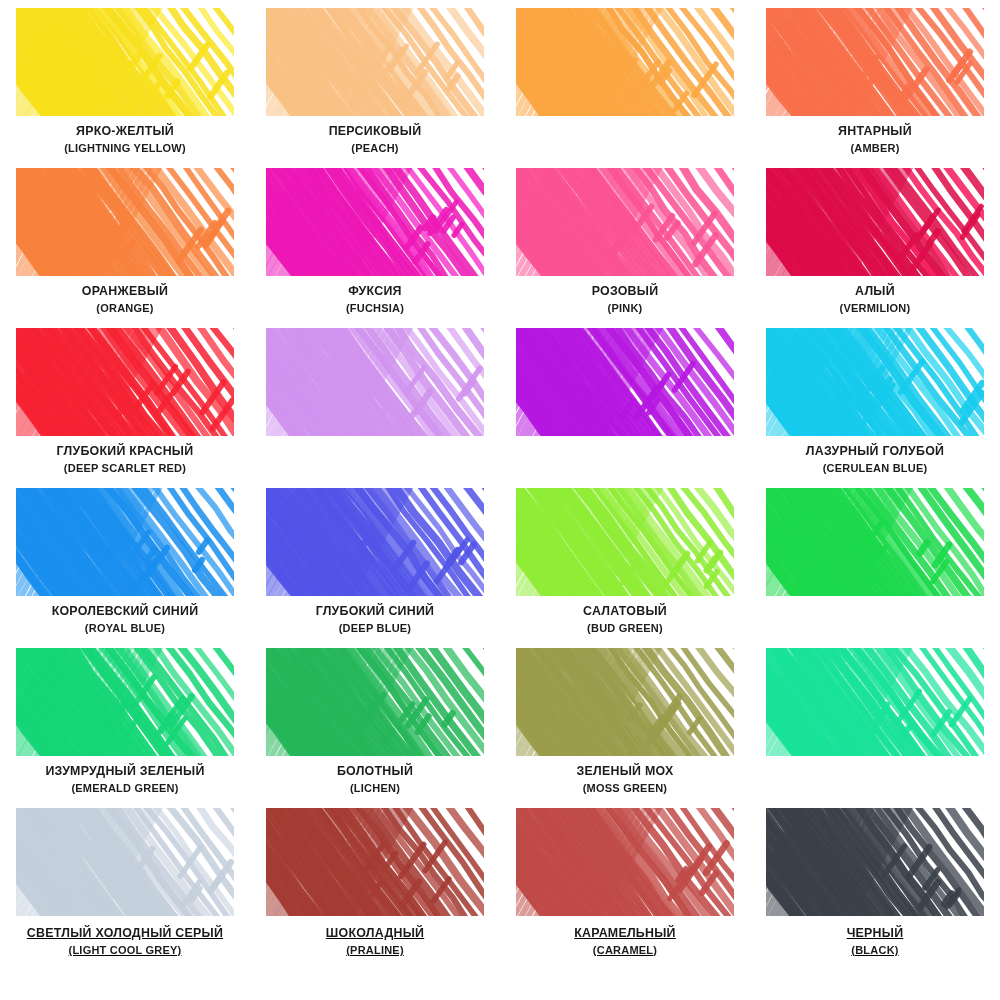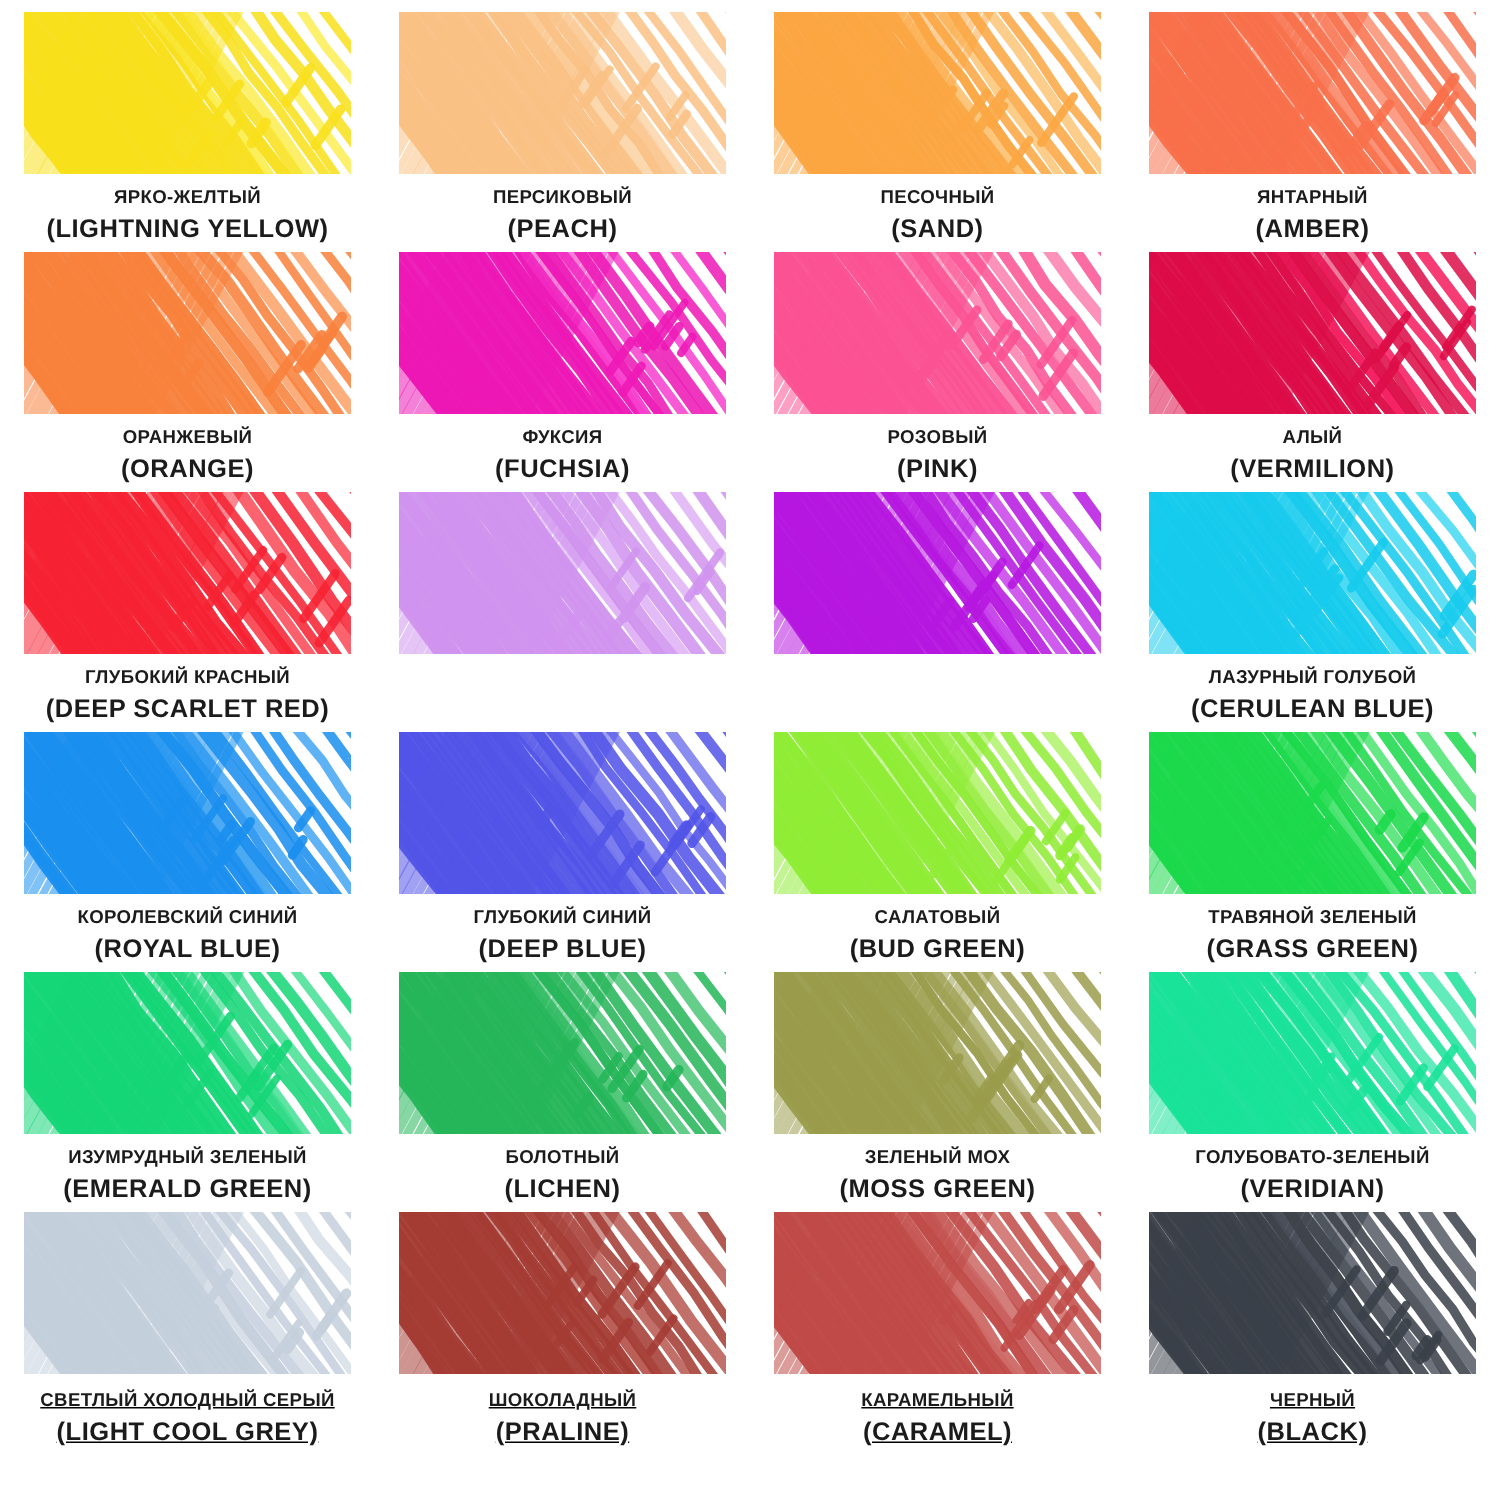--- a/index.html
+++ b/index.html
@@ -57,21 +57,21 @@
   }
   .label-ru {
     font-size: 12.4px;
     font-weight: 700;
     letter-spacing: 0.02em;
     color: #1b1b1b;
     text-transform: uppercase;
     white-space: nowrap;
   }
   .label-en {
-    font-size: 17px;
+    font-size: 11px;
     font-weight: 700;
     letter-spacing: 0.02em;
     color: #1b1b1b;
     text-transform: uppercase;
     white-space: nowrap;
     margin-top: 2px;
   }
   
   .swatch-grid .swatch-cell:nth-child(n+21) .swatch-labels {
     margin-top: 10px;
@@ -311,24 +311,20 @@
               <path d="M136.8 77.4 L152.9 54.4" stroke="#FBA642" stroke-width="6.6" stroke-opacity="0.9"></path>
               <path d="M125.4 77.7 L142.0 53.9" stroke="#FBA642" stroke-width="5.6" stroke-opacity="0.9"></path>
               <path d="M158.9 101.7 L170.4 85.2" stroke="#FBA642" stroke-width="5.1" stroke-opacity="0.9"></path>
               <path d="M178.2 87.2 L199.9 56.3" stroke="#FBA642" stroke-width="5.6" stroke-opacity="0.9"></path>
               <path d="M104.9 72.5 L119.5 51.7" stroke="#FBA642" stroke-width="5.5" stroke-opacity="0.9"></path>
               <path d="M111.9 94.0 L126.2 73.6" stroke="#FBA642" stroke-width="5.5" stroke-opacity="0.9"></path>
               <path d="M144.8 75.1 L153.6 62.5" stroke="#FBA642" stroke-width="5.2" stroke-opacity="0.9"></path>
             </g>
           </svg>
         </div>
-        <div class="swatch-labels">
-          <div class="label-ru">ПЕСОЧНЫЙ</div>
-          <div class="label-en">(SAND)</div>
-        </div>
       </div>
       <div class="swatch-cell">
         <div class="swatch-patch">
           <svg viewBox="0 0 218 108" preserveAspectRatio="none">
             <g stroke-linecap="round" fill="none">
               <path d="M-55.7 -5.9 L-38.7 17.5 L-20.0 40.9 L-4.7 64.3 L12.6 87.7 L31.8 111.1" stroke="#F8704B" stroke-width="6.3" stroke-opacity="0.96"></path>
               <path d="M-50.8 -4.5 L-32.3 23.9 L-11.2 52.4 L10.9 80.8 L32.4 109.3" stroke="#F8704B" stroke-width="5.9" stroke-opacity="0.96"></path>
               <path d="M-48.8 -2.1 L-20.9 35.8 L7.3 73.7 L35.0 111.6" stroke="#F8704B" stroke-width="7.1" stroke-opacity="0.96"></path>
               <path d="M-45.1 -2.8 L-22.6 25.9 L-3.4 54.6 L19.7 83.3 L40.3 112.0" stroke="#F8704B" stroke-width="6.9" stroke-opacity="0.96"></path>
               <path d="M-42.9 -5.5 L-19.1 23.3 L1.9 52.0 L20.8 80.8 L44.0 109.5" stroke="#F8704B" stroke-width="6.2" stroke-opacity="0.96"></path>
@@ -1343,24 +1339,20 @@
               <path d="M168.9 77.1 L183.2 56.7" stroke="#1BD94B" stroke-width="6.5" stroke-opacity="0.9"></path>
               <path d="M112.2 69.3 L119.3 59.1" stroke="#1BD94B" stroke-width="5.6" stroke-opacity="0.9"></path>
               <path d="M153.9 65.1 L161.1 54.8" stroke="#1BD94B" stroke-width="6.8" stroke-opacity="0.9"></path>
               <path d="M166.7 93.5 L180.5 73.8" stroke="#1BD94B" stroke-width="5.5" stroke-opacity="0.9"></path>
               <path d="M95.3 63.8 L114.6 36.2" stroke="#1BD94B" stroke-width="6.0" stroke-opacity="0.9"></path>
               <path d="M99.1 100.6 L107.1 89.1" stroke="#1BD94B" stroke-width="6.6" stroke-opacity="0.9"></path>
               <path d="M101.9 81.2 L111.1 68.0" stroke="#1BD94B" stroke-width="6.4" stroke-opacity="0.9"></path>
             </g>
           </svg>
         </div>
-        <div class="swatch-labels">
-          <div class="label-ru">ТРАВЯНОЙ ЗЕЛЕНЫЙ</div>
-          <div class="label-en">(GRASS GREEN)</div>
-        </div>
       </div>
       <div class="swatch-cell">
         <div class="swatch-patch">
           <svg viewBox="0 0 218 108" preserveAspectRatio="none">
             <g stroke-linecap="round" fill="none">
               <path d="M-56.1 -5.9 L-34.1 23.2 L-12.0 52.3 L7.2 81.5 L30.1 110.6" stroke="#15D677" stroke-width="6.9" stroke-opacity="0.96"></path>
               <path d="M-52.0 -4.3 L-32.0 24.4 L-10.1 53.1 L12.3 81.8 L33.5 110.5" stroke="#15D677" stroke-width="7.1" stroke-opacity="0.96"></path>
               <path d="M-48.3 -3.6 L-29.0 25.1 L-6.4 53.7 L14.6 82.4 L36.8 111.1" stroke="#15D677" stroke-width="7.2" stroke-opacity="0.96"></path>
               <path d="M-46.4 -2.0 L-25.5 26.2 L-2.5 54.4 L16.2 82.6 L38.2 110.8" stroke="#15D677" stroke-width="7.1" stroke-opacity="0.96"></path>
               <path d="M-42.1 -3.5 L-13.2 35.0 L15.4 73.6 L43.2 112.2" stroke="#15D677" stroke-width="6.9" stroke-opacity="0.96"></path>
@@ -1663,24 +1655,20 @@
               <path d="M185.6 76.6 L203.6 50.9" stroke="#19E299" stroke-width="5.6" stroke-opacity="0.9"></path>
               <path d="M131.9 73.9 L153.3 43.3" stroke="#19E299" stroke-width="5.3" stroke-opacity="0.9"></path>
               <path d="M167.5 86.1 L183.0 63.9" stroke="#19E299" stroke-width="6.0" stroke-opacity="0.9"></path>
               <path d="M135.4 90.0 L142.8 79.5" stroke="#19E299" stroke-width="6.3" stroke-opacity="0.9"></path>
               <path d="M108.5 79.2 L121.3 60.9" stroke="#19E299" stroke-width="5.1" stroke-opacity="0.9"></path>
               <path d="M98.1 96.5 L110.3 79.0" stroke="#19E299" stroke-width="6.1" stroke-opacity="0.9"></path>
               <path d="M110.7 71.8 L121.6 56.3" stroke="#19E299" stroke-width="5.5" stroke-opacity="0.9"></path>
             </g>
           </svg>
         </div>
-        <div class="swatch-labels">
-          <div class="label-ru">ГОЛУБОВАТО-ЗЕЛЕНЫЙ</div>
-          <div class="label-en">(VERIDIAN)</div>
-        </div>
       </div>
       <div class="swatch-cell">
         <div class="swatch-patch">
           <svg viewBox="0 0 218 108" preserveAspectRatio="none">
             <g stroke-linecap="round" fill="none">
               <path d="M-56.2 -5.9 L-35.0 23.2 L-12.2 52.3 L7.9 81.3 L31.2 110.4" stroke="#C4CFDC" stroke-width="5.7" stroke-opacity="0.96"></path>
               <path d="M-53.9 -1.0 L-24.2 36.5 L2.1 74.0 L30.3 111.5" stroke="#C4CFDC" stroke-width="5.9" stroke-opacity="0.96"></path>
               <path d="M-49.1 -2.8 L-28.7 26.1 L-5.7 55.0 L15.3 83.9 L37.5 112.8" stroke="#C4CFDC" stroke-width="5.8" stroke-opacity="0.96"></path>
               <path d="M-45.2 -4.1 L-17.2 34.4 L12.9 72.9 L40.6 111.4" stroke="#C4CFDC" stroke-width="6.8" stroke-opacity="0.96"></path>
               <path d="M-40.5 -5.6 L-23.4 18.3 L-7.5 42.2 L10.8 66.1 L29.8 90.0 L47.3 114.0" stroke="#C4CFDC" stroke-width="7.7" stroke-opacity="0.96"></path>

